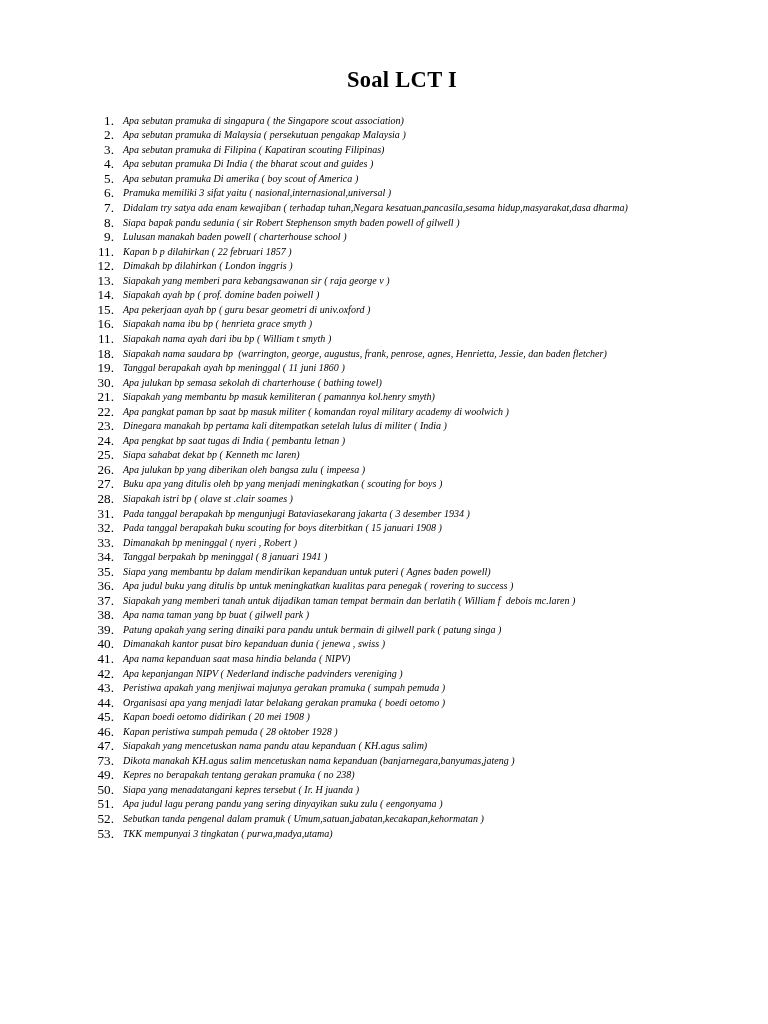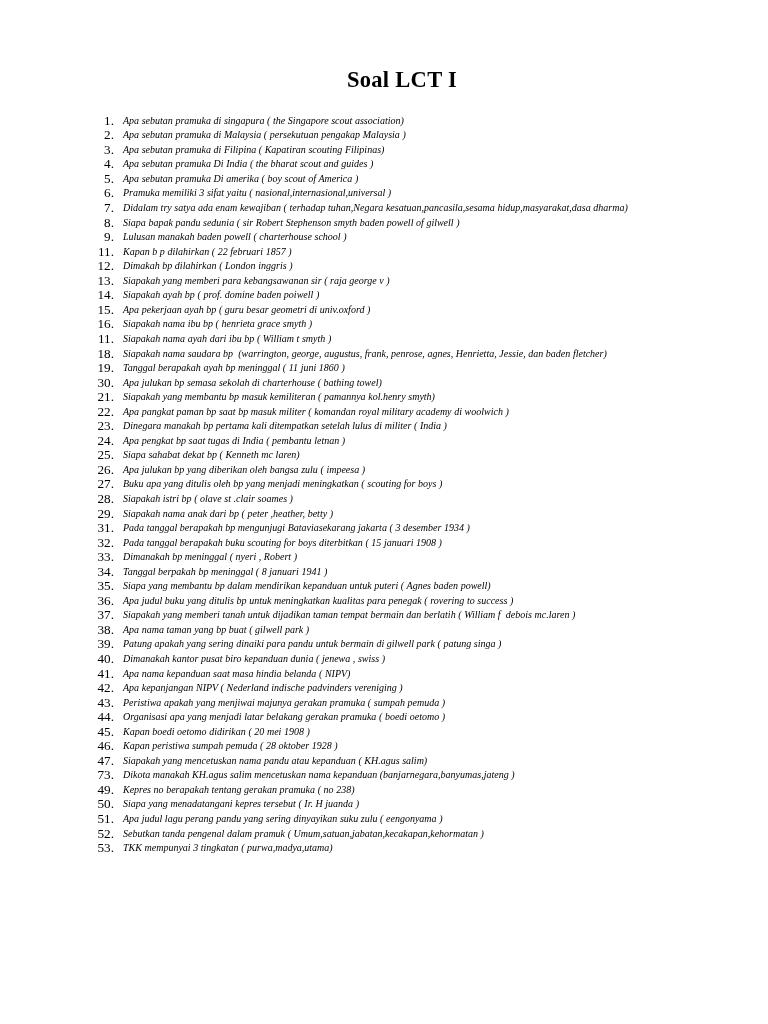--- a/index.html
+++ b/index.html
@@ -185,24 +185,20 @@
       </li>
       <li class="question-item">
         <span class="q-num">27.</span>
         <span class="q-text">Buku apa yang ditulis oleh bp yang menjadi meningkatkan ( scouting for boys )</span>
       </li>
       <li class="question-item">
         <span class="q-num">28.</span>
         <span class="q-text">Siapakah istri bp ( olave st .clair soames )</span>
       </li>
       <li class="question-item">
-        <span class="q-num">29.</span>
-        <span class="q-text">Siapakah nama anak dari bp ( peter ,heather, betty )</span>
-      </li>
-      <li class="question-item">
         <span class="q-num">31.</span>
         <span class="q-text">Pada tanggal berapakah bp mengunjugi Bataviasekarang jakarta ( 3 desember 1934 )</span>
       </li>
       <li class="question-item">
         <span class="q-num">32.</span>
         <span class="q-text">Pada tanggal berapakah buku scouting for boys diterbitkan ( 15 januari 1908 )</span>
       </li>
       <li class="question-item">
         <span class="q-num">33.</span>
         <span class="q-text">Dimanakah bp meninggal ( nyeri , Robert )</span>

